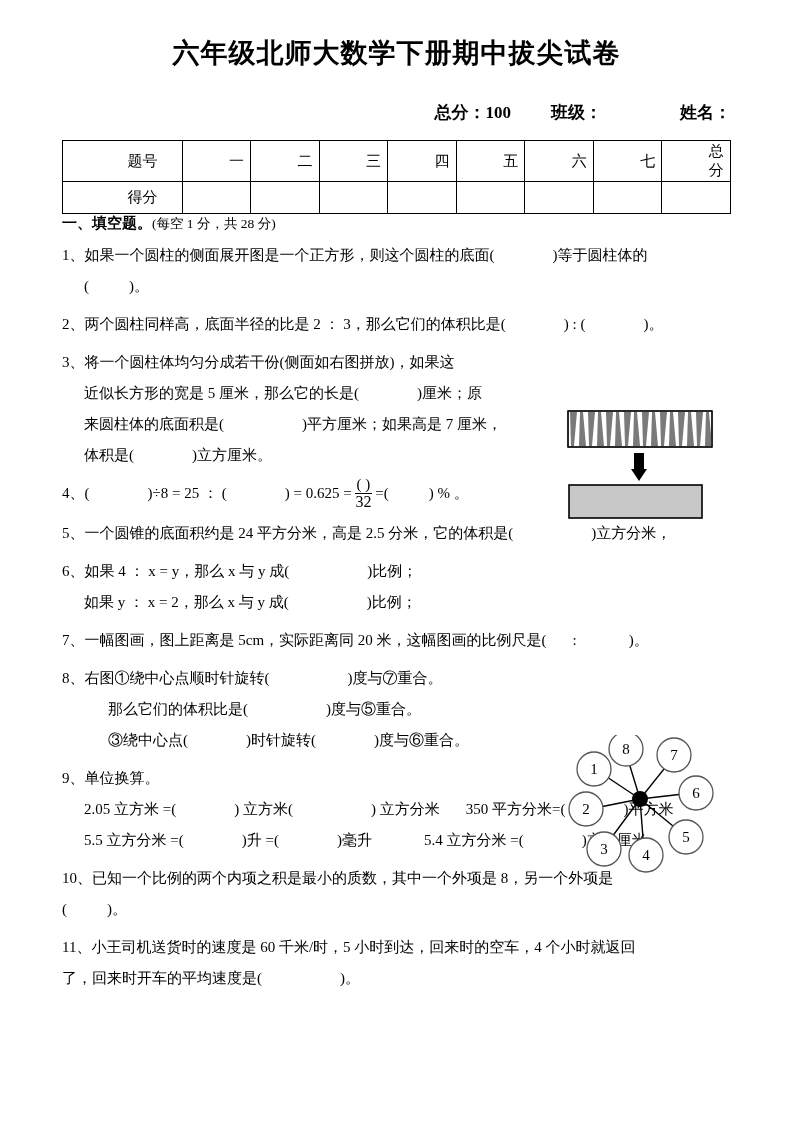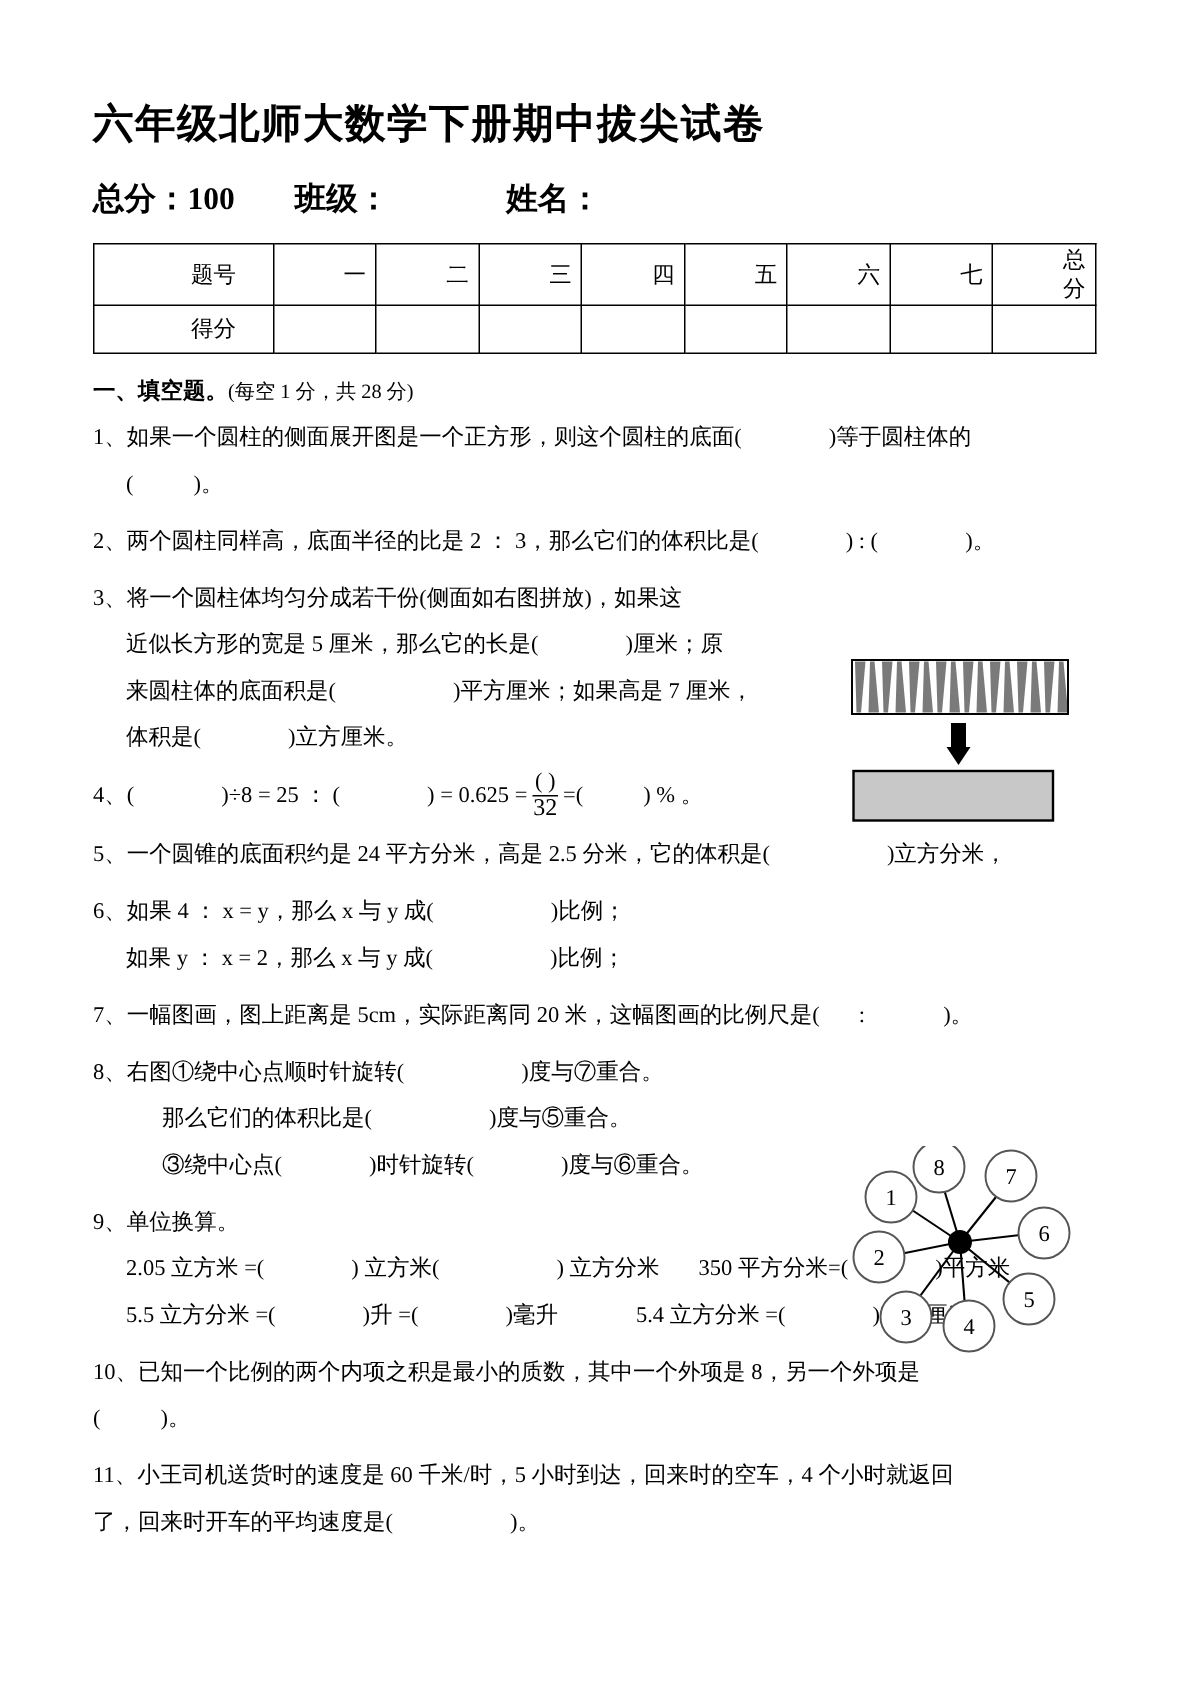--- a/index.html
+++ b/index.html
@@ -13,32 +13,32 @@
   }
   .page{
     position:relative;
     width:793px;height:1122px;
     box-sizing:border-box;
     padding:0 62px;
   }
 
   
   .title{
-    text-align:left;
+    text-align:center;
     font-size:27px;
     font-weight:bold;
     letter-spacing:1px;
-    margin-top:64px;
+    margin-top:35px;
     font-family:"DejaVu Sans","Liberation Sans",sans-serif;
   }
   .subhead{
-    text-align:left;
-    font-size:21px;
+    text-align:right;
+    font-size:17px;
     font-weight:bold;
-    margin-top:18px;
+    margin-top:30px;
     font-family:"Liberation Serif","DejaVu Serif",serif;
   }
   .subhead .gap1{display:inline-block;width:40px;}
   .subhead .gap2{display:inline-block;width:78px;}
 
   
   table.score{
     border-collapse:collapse;
     width:100%;
     margin-top:16px;
@@ -49,21 +49,20 @@
     height:29px;
     text-align:center;
     vertical-align:middle;
     font-size:15px;
     padding-left:41px;
   }
   table.score td.lbl{width:11.5%;}
 
   
   .section-head{
-    margin-top:15px;
     font-size:15px;
   }
   .section-head b{
     font-weight:bold;
     font-family:"DejaVu Sans","Liberation Sans",sans-serif;
     font-size:15px;
   }
   .section-head .pts{font-size:13.5px;}
 
   .q{

